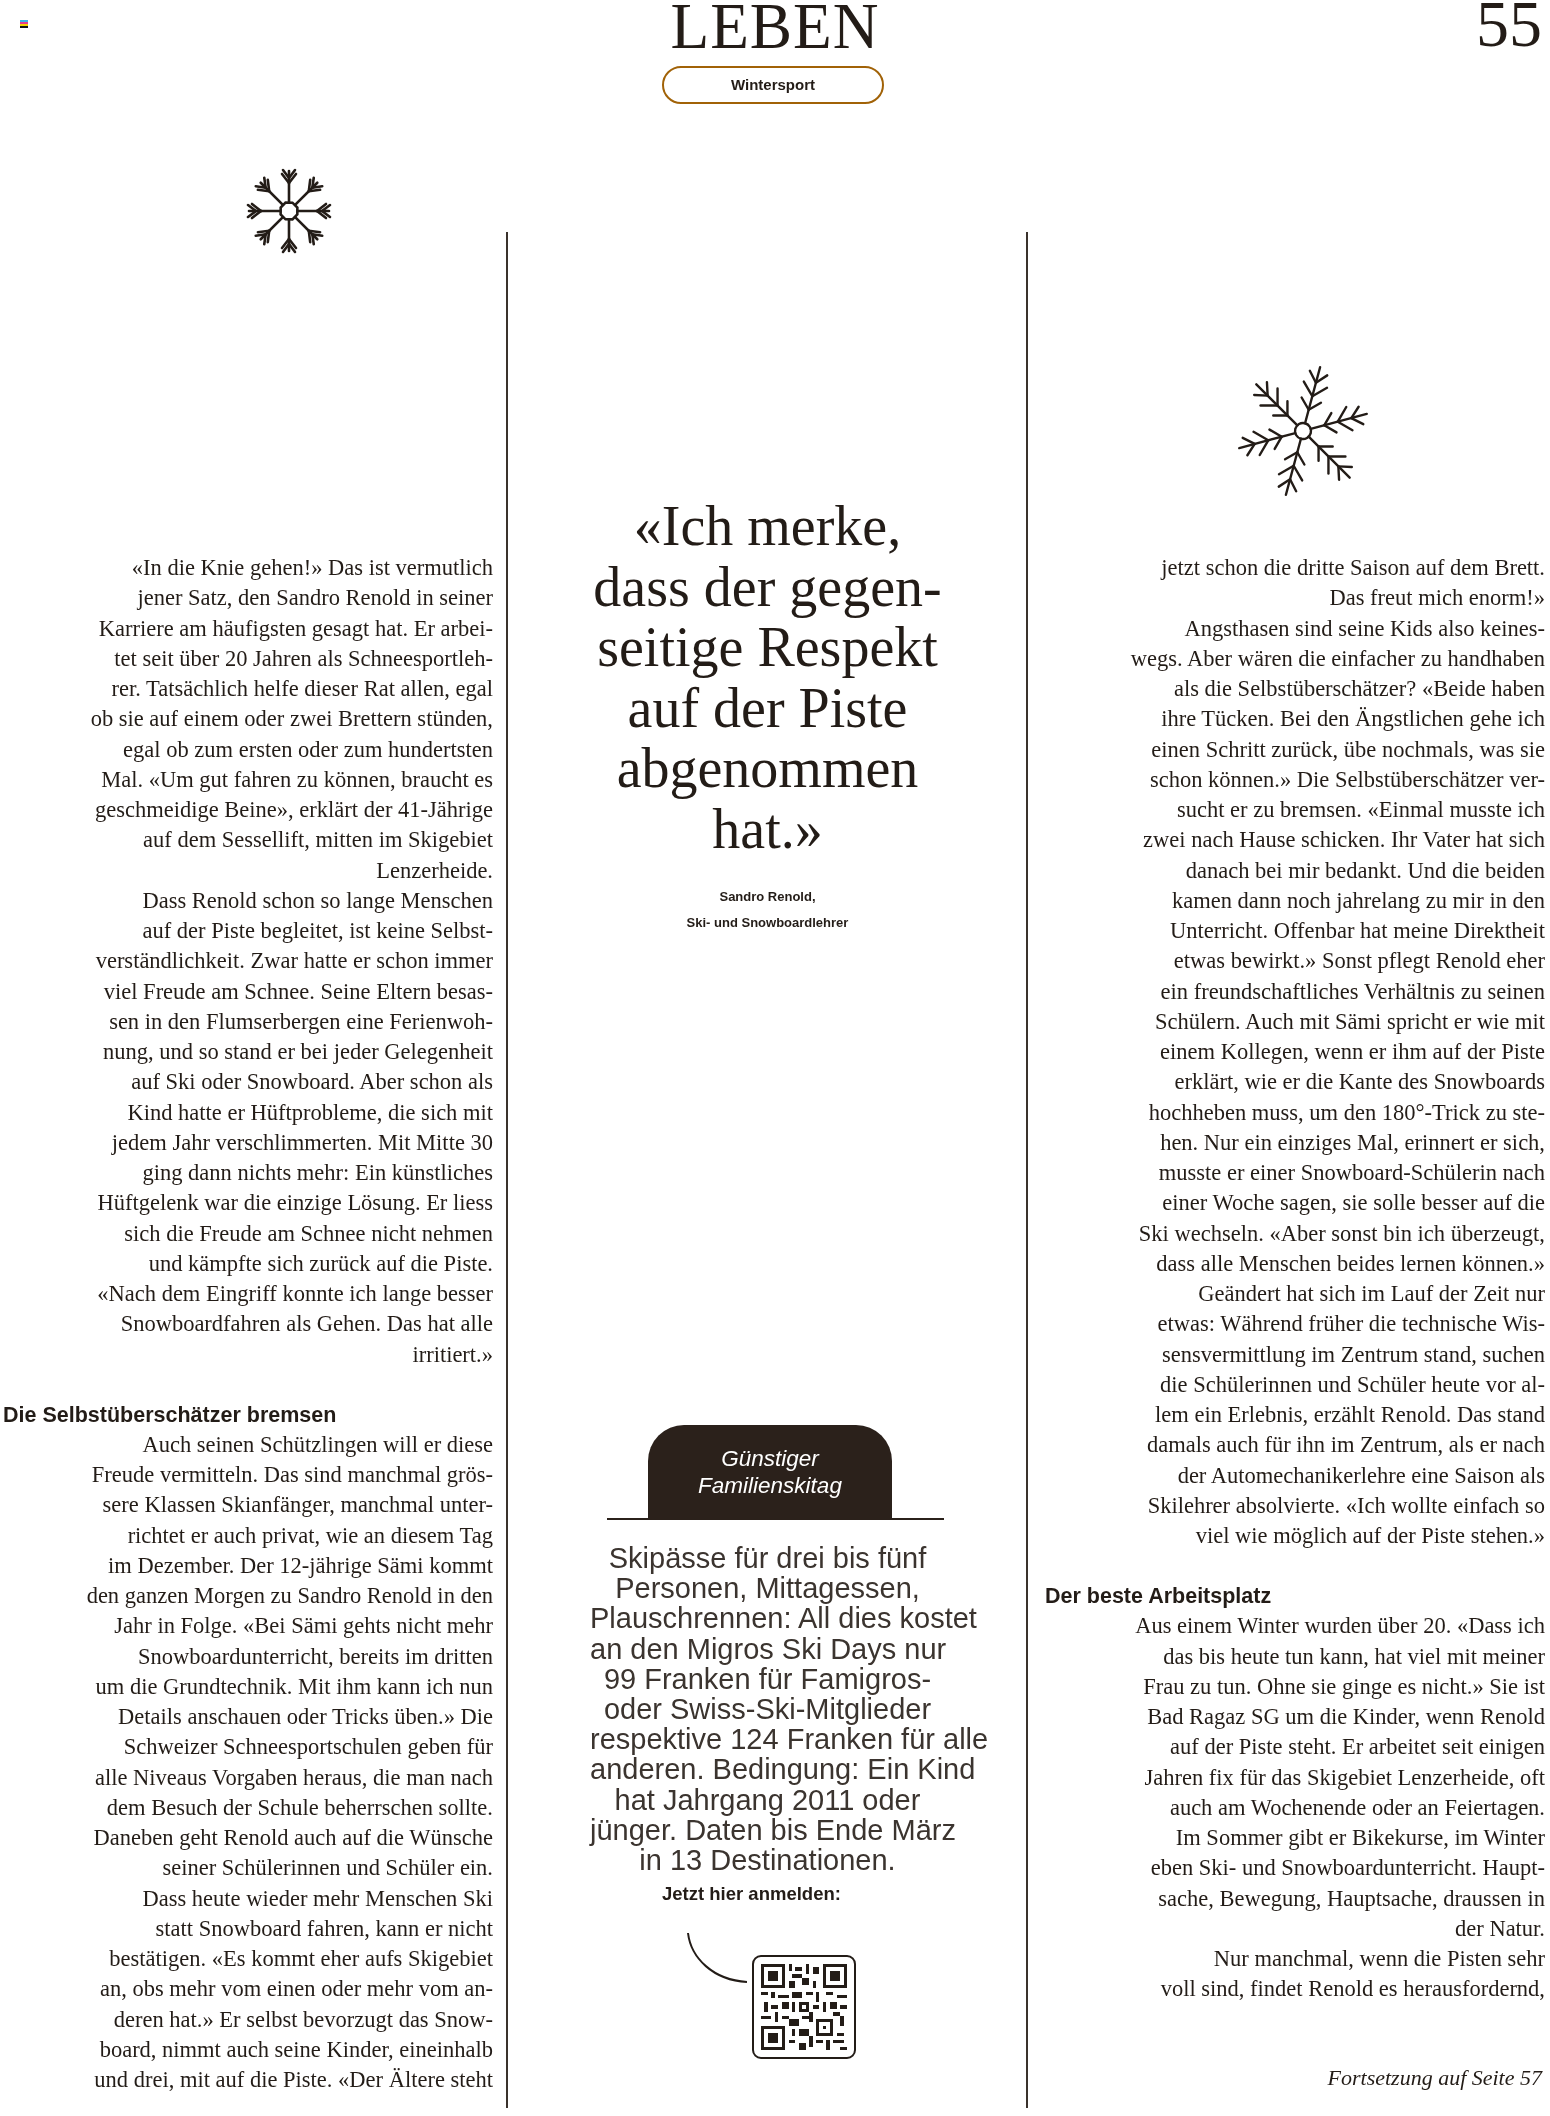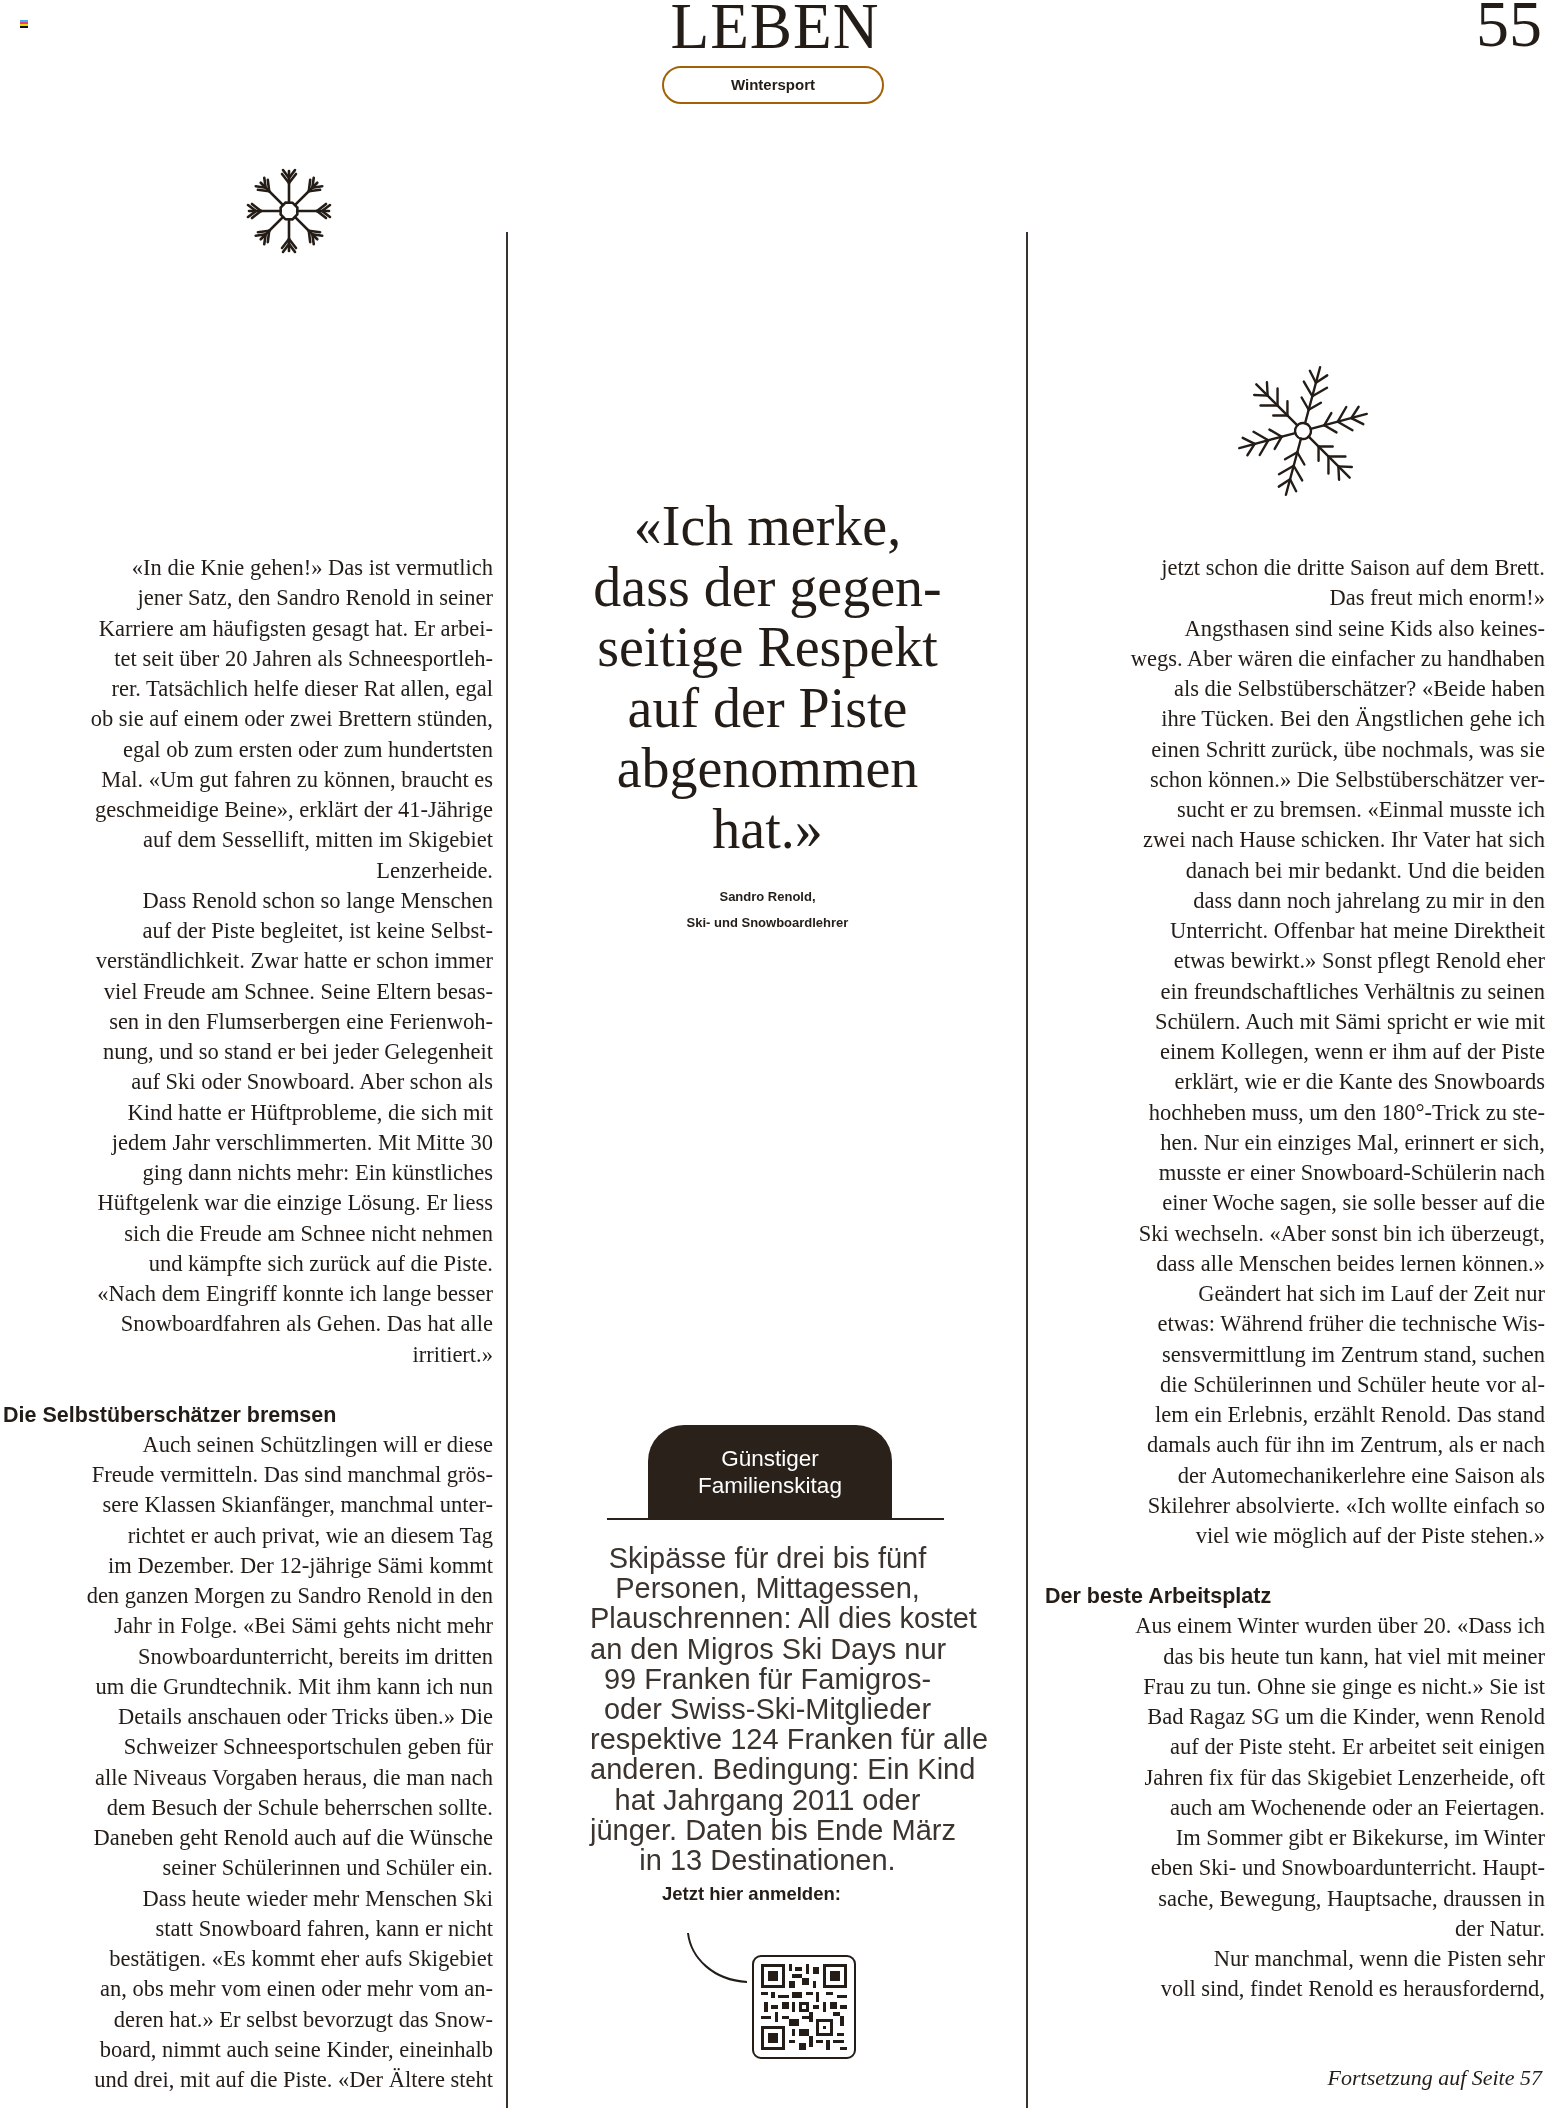--- a/index.html
+++ b/index.html
@@ -27,21 +27,21 @@
   .col .gap { height: 30px; }
 
   .pullquote { position: absolute; left: 540px; top: 496px; width: 455px; text-align: center;
     font-family: "Liberation Serif", serif; font-size: 56px; line-height: 60.5px; color: #231c17; }
   .pullquote .line { display: block; white-space: nowrap; }
   .attribution { position: absolute; left: 560px; top: 884px; width: 415px; text-align: center;
     font-family: "Liberation Sans", sans-serif; font-weight: bold; font-size: 13px; line-height: 26px; color: #231c17; }
 
   .box-tab { position: absolute; left: 648px; top: 1425px; width: 244px; height: 94px; background: #2b211b;
     border-radius: 36px 36px 0 0; color: #ffffff; text-align: center; font-family: "Liberation Sans", sans-serif;
-    font-size: 22.5px; line-height: 27px; padding-top: 20px; box-sizing: border-box; }
+    font-size: 22.5px; line-height: 27px; padding-top: 20px; box-sizing: border-box; font-style: italic; }
   .box-rule { position: absolute; left: 607px; top: 1518px; width: 337px; height: 2px; background: #2b211b; }
   .box-body { position: absolute; left: 590px; top: 1543px; width: 355px; text-align: center;
     font-family: "Liberation Sans", sans-serif; font-size: 29px; line-height: 30.2px; color: #3b342f; }
   .box-body .line { display: block; white-space: nowrap; }
   .cta { position: absolute; left: 662px; top: 1882px; font-family: "Liberation Sans", sans-serif; font-weight: bold;
     font-size: 18.5px; line-height: 24px; color: #231c17; }
   .cta-curve { position: absolute; left: 685px; top: 1930px; }
   .qr { position: absolute; left: 752px; top: 1955px; width: 104px; height: 104px; border: 2px solid #231c17;
     border-radius: 9px; box-sizing: border-box; background: #fff; }
   .qr svg { position: absolute; left: 7px; top: 7px; }
@@ -274,21 +274,21 @@
   <p class="indent" id="rp2">
       <span class="line">Angsthasen sind seine Kids also keines-</span>
       <span class="line">wegs. Aber wären die einfacher zu handhaben</span>
       <span class="line">als die Selbstüberschätzer? «Beide haben</span>
       <span class="line">ihre Tücken. Bei den Ängstlichen gehe ich</span>
       <span class="line">einen Schritt zurück, übe nochmals, was sie</span>
       <span class="line">schon können.» Die Selbstüberschätzer ver-</span>
       <span class="line">sucht er zu bremsen. «Einmal musste ich</span>
       <span class="line">zwei nach Hause schicken. Ihr Vater hat sich</span>
       <span class="line">danach bei mir bedankt. Und die beiden</span>
-      <span class="line">dass dann noch jahrelang zu mir in den</span>
+      <span class="line">kamen dann noch jahrelang zu mir in den</span>
       <span class="line">Unterricht. Offenbar hat meine Direktheit</span>
       <span class="line">etwas bewirkt.» Sonst pflegt Renold eher</span>
       <span class="line">ein freundschaftliches Verhältnis zu seinen</span>
       <span class="line">Schülern. Auch mit Sämi spricht er wie mit</span>
       <span class="line">einem Kollegen, wenn er ihm auf der Piste</span>
       <span class="line">erklärt, wie er die Kante des Snowboards</span>
       <span class="line">hochheben muss, um den 180°-Trick zu ste-</span>
       <span class="line">hen. Nur ein einziges Mal, erinnert er sich,</span>
       <span class="line">musste er einer Snowboard-Schülerin nach</span>
       <span class="line">einer Woche sagen, sie solle besser auf die</span>

